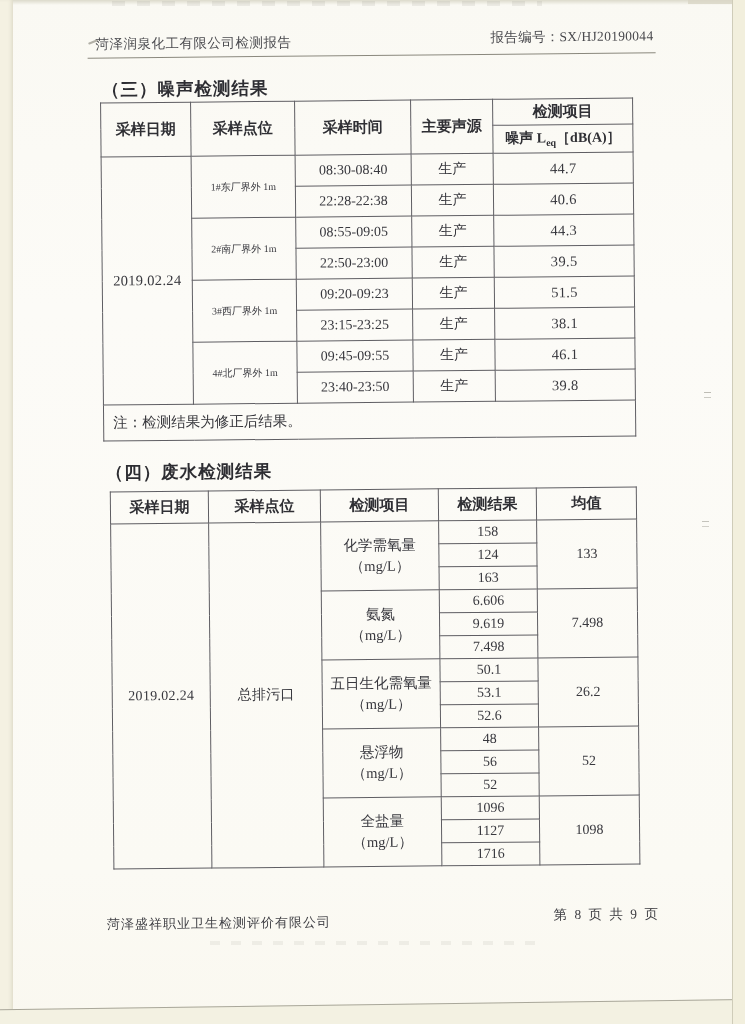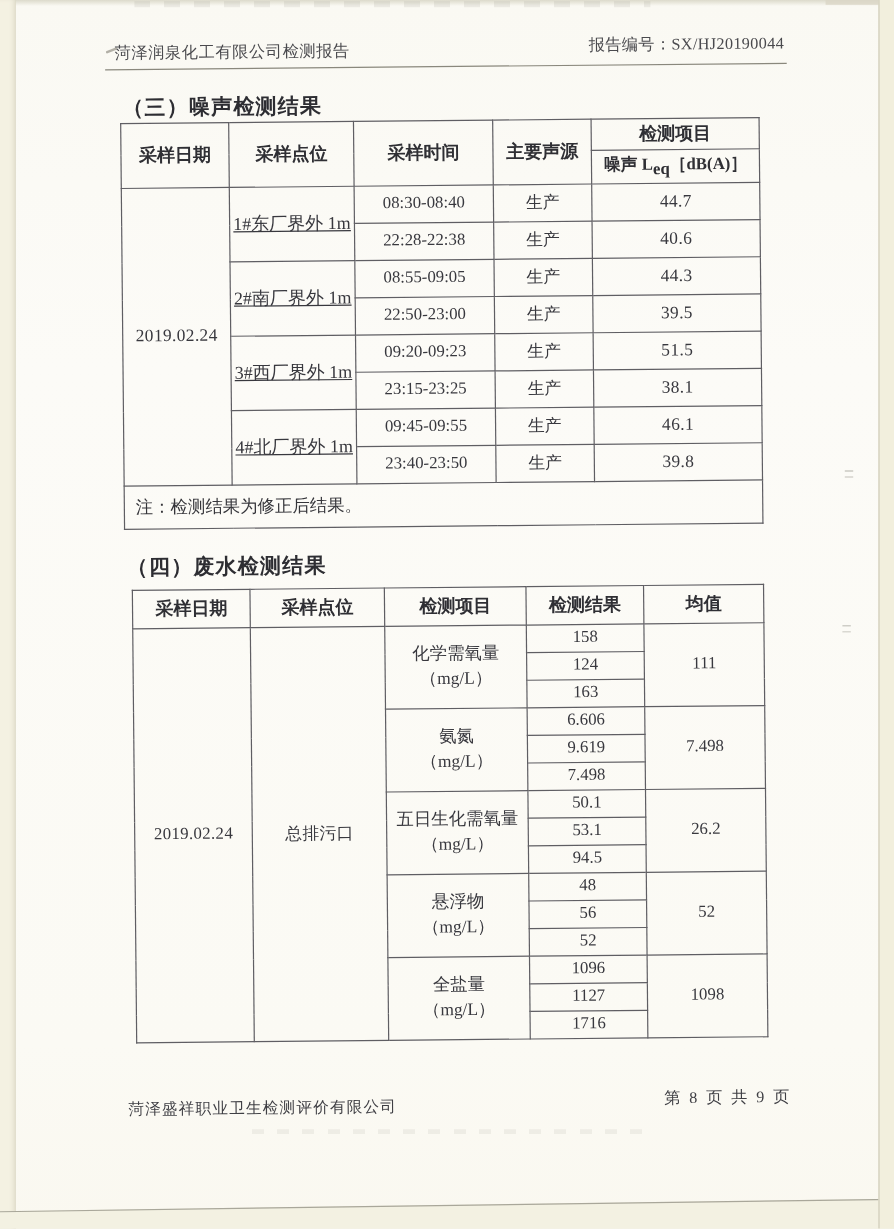--- a/index.html
+++ b/index.html
@@ -48,25 +48,25 @@
   
   table{border-collapse:collapse;table-layout:fixed;position:absolute;background:transparent;}
   td,th{border:1px solid #5f5e63;text-align:center;vertical-align:middle;
     padding:0;color:#38383e;font-size:14px;overflow:hidden;}
   th{font-weight:bold;font-size:15px;color:#2f2f34;}
   .t1{left:104px;top:100px;width:532px;border:1.5px solid #504f54;}
   .t1 tr{height:31px;}
   .t1 tr.h1{height:26px;}
   .t1 tr.h2{height:28px;}
   .t1 tr.noterow{height:36px;}
-  .t1 .c-loc{font-size:15px;text-decoration:underline;}
+  .t1 .c-loc{font-size:10px;}
   .t1 .c-val{font-size:14.5px;letter-spacing:.3px;}
   .t1 .note{text-align:left;padding-left:9px;font-size:14.5px;color:#35353a;}
   .unitcell{font-weight:bold;font-size:14px;}
-  .unitcell sub{font-size:14px;}
+  .unitcell sub{font-size:10px;}
   .t2{left:110px;top:489px;width:526px;border:1.5px solid #504f54;}
   .t2 tr{height:23px;}
   .t2 tr.hd{height:32px;}
   .t2 .c-item div{line-height:1.45;font-size:14.5px;}
   .t2 td{font-size:14px;}
   .c-date,.c-loc2{font-size:14.5px;letter-spacing:.3px;}
   
   .foot-company{position:absolute;left:103px;top:913px;font-size:13px;color:#3f3f44;letter-spacing:1px;}
   .foot-page{position:absolute;left:480px;top:908px;width:176px;text-align:right;
     font-size:13.5px;color:#3f3f44;letter-spacing:2px;}
@@ -183,21 +183,21 @@
         <th>均值</th>
       </tr>
       <tr>
         <td rowspan="15" class="c-date">2019.02.24</td>
         <td rowspan="15" class="c-loc2">总排污口</td>
         <td rowspan="3" class="c-item">
           <div>化学需氧量</div>
           <div>（mg/L）</div>
         </td>
         <td>158</td>
-        <td rowspan="3">111</td>
+        <td rowspan="3">133</td>
       </tr>
       <tr>
             <td>124</td>
           </tr>
       <tr>
             <td>163</td>
           </tr>
       <tr>
         <td rowspan="3" class="c-item">
           <div>氨氮</div>
@@ -217,21 +217,21 @@
           <div>五日生化需氧量</div>
           <div>（mg/L）</div>
         </td>
         <td>50.1</td>
         <td rowspan="3">26.2</td>
       </tr>
       <tr>
             <td>53.1</td>
           </tr>
       <tr>
-            <td>94.5</td>
+            <td>52.6</td>
           </tr>
       <tr>
         <td rowspan="3" class="c-item">
           <div>悬浮物</div>
           <div>（mg/L）</div>
         </td>
         <td>48</td>
         <td rowspan="3">52</td>
       </tr>
       <tr>

